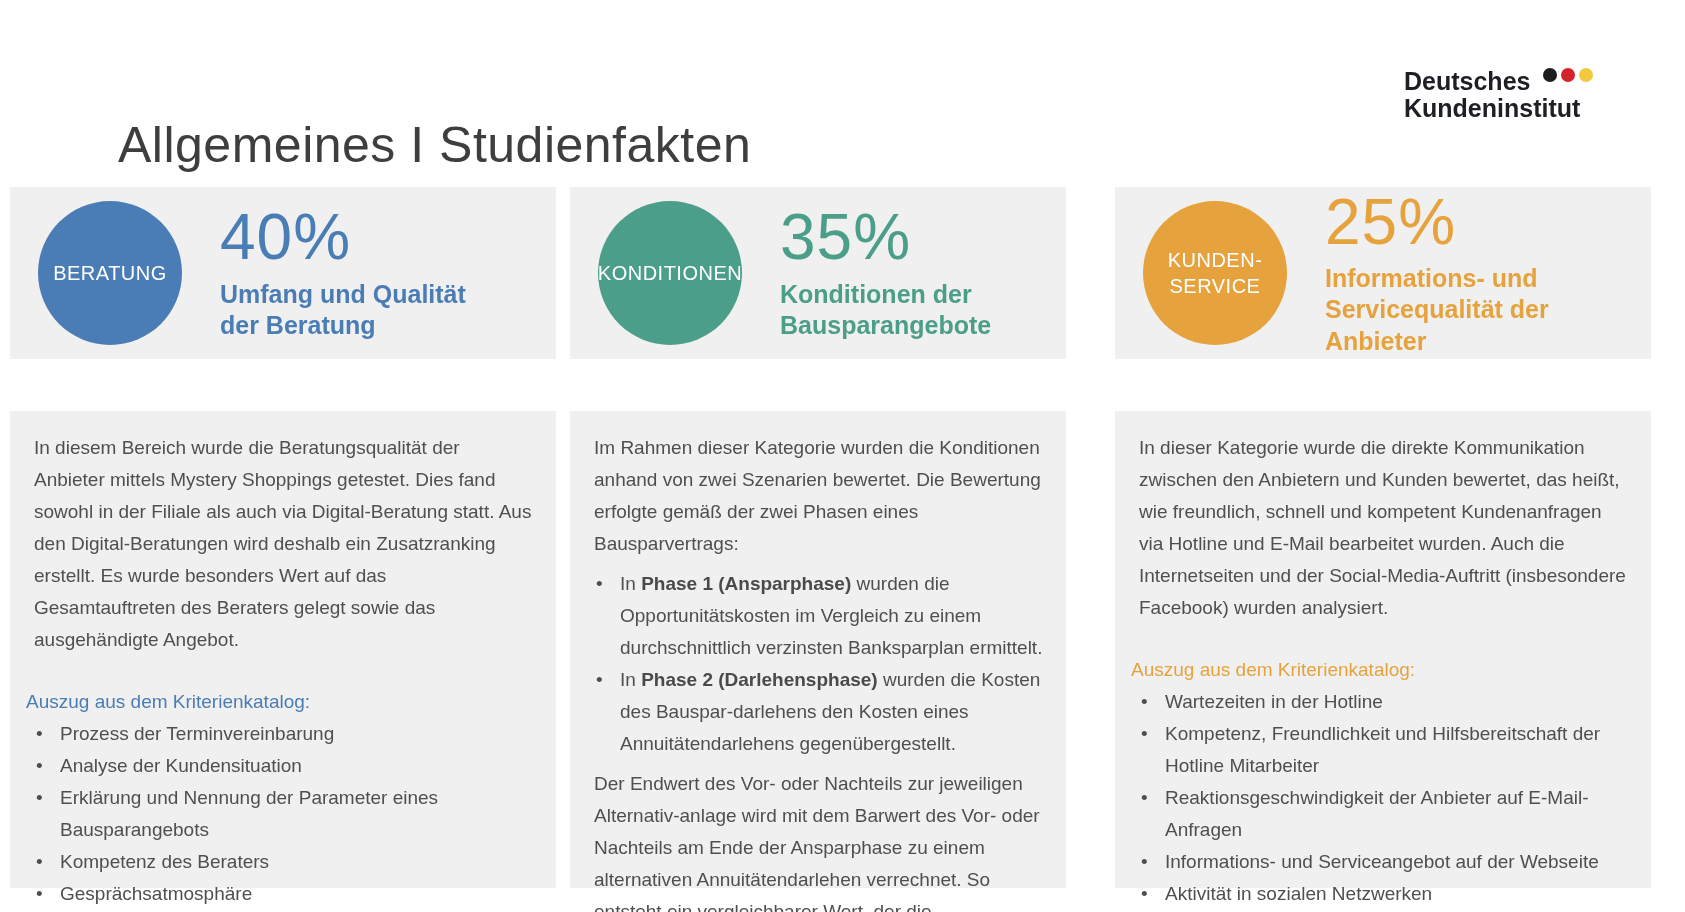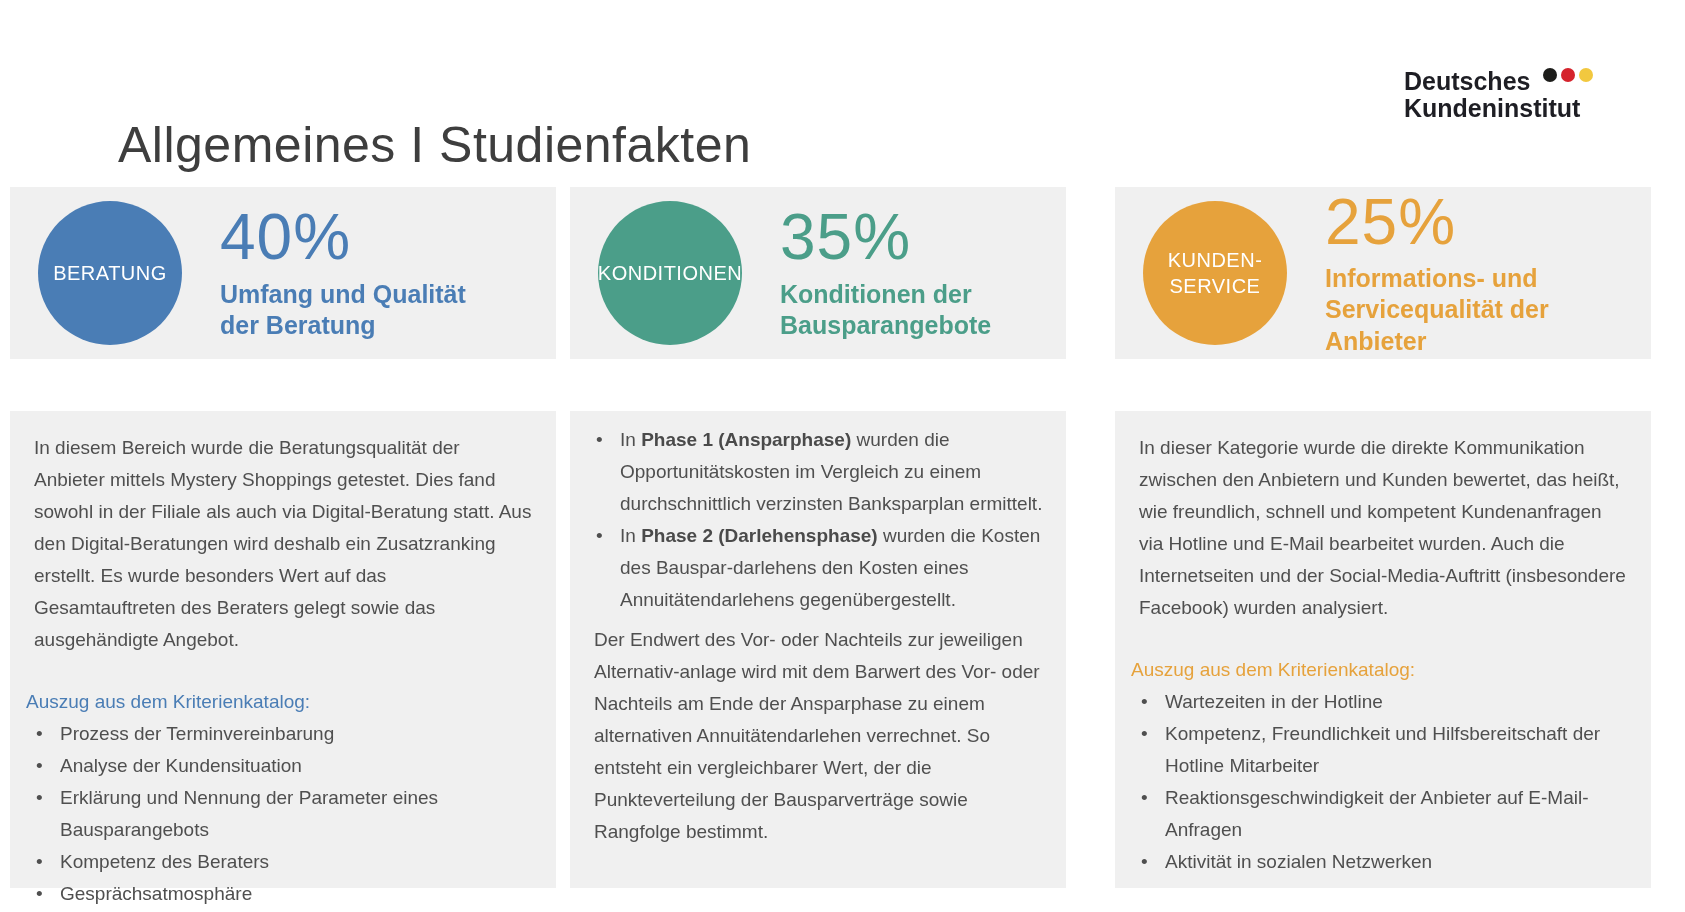--- a/index.html
+++ b/index.html
@@ -94,20 +94,21 @@
     <div class="circle" style="background: rgb(75, 158, 137);">
       <span class="circle-label">KONDITIONEN</span>
     </div>
     <div class="head-text">
       <div class="percent" style="color: rgb(75, 158, 137);">35%</div>
       <div class="subtitle" style="color: rgb(75, 158, 137);">Konditionen der
 Bausparangebote</div>
     </div>
   </div>
   <div class="body-card c2">
+    <p class="intro">Im Rahmen dieser Kategorie wurden die Konditionen anhand von zwei Szenarien bewertet. Die Bewertung erfolgte gemäß der zwei Phasen eines Bausparvertrags:</p>
     <ul class="blist">
         <li><span>In </span><strong>Phase 1 (Ansparphase)</strong><span> wurden die Opportunitätskosten im Vergleich zu einem durchschnittlich verzinsten Banksparplan ermittelt.</span></li>
         <li><span>In </span><strong>Phase 2 (Darlehensphase)</strong><span> wurden die Kosten des Bauspar-darlehens den Kosten eines Annuitätendarlehens gegenübergestellt.</span></li>
       </ul>
     <p class="intro">Der Endwert des Vor- oder Nachteils zur jeweiligen Alternativ-anlage wird mit dem Barwert des Vor- oder Nachteils am Ende der Ansparphase zu einem alternativen Annuitätendarlehen verrechnet. So entsteht ein vergleichbarer Wert, der die Punkteverteilung der Bausparverträge sowie Rangfolge bestimmt.</p>
   </div>
 
   <div class="head-card c3">
     <div class="circle" style="background: rgb(230, 162, 60);">
       <span class="circle-label">KUNDEN-
@@ -119,17 +120,18 @@
 Servicequalität der Anbieter</div>
     </div>
   </div>
   <div class="body-card c3">
     <p class="intro">In dieser Kategorie wurde die direkte Kommunikation zwischen den Anbietern und Kunden bewertet, das heißt, wie freundlich, schnell und kompetent Kundenanfragen via Hotline und E-Mail bearbeitet wurden. Auch die Internetseiten und der Social-Media-Auftritt (insbesondere Facebook) wurden analysiert.</p>
     <p class="crit-head" style="color: rgb(230, 162, 60);">Auszug aus dem Kriterienkatalog:</p>
     <ul class="blist">
         <li>Wartezeiten in der Hotline</li>
         <li>Kompetenz, Freundlichkeit und Hilfsbereitschaft der Hotline Mitarbeiter</li>
         <li>Reaktionsgeschwindigkeit der Anbieter auf E-Mail-Anfragen</li>
+        <li>Informations- und Serviceangebot auf der Webseite</li>
         <li>Aktivität in sozialen Netzwerken</li>
       </ul>
   </div>
 
 </div>
 
 </body></html>

